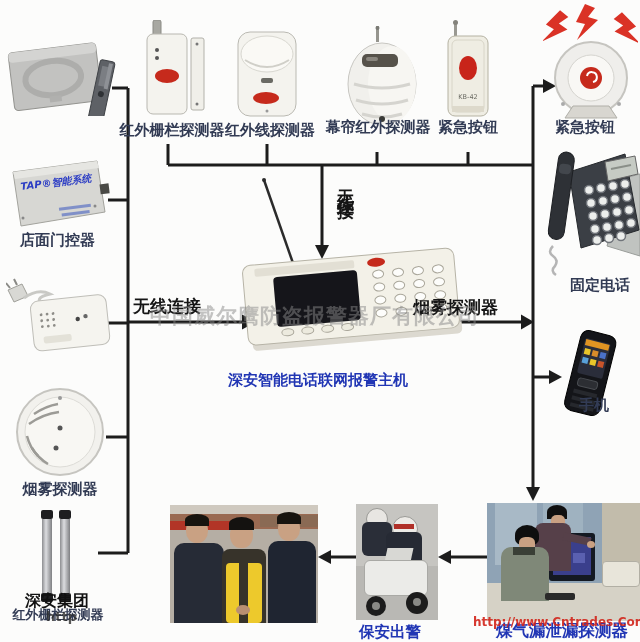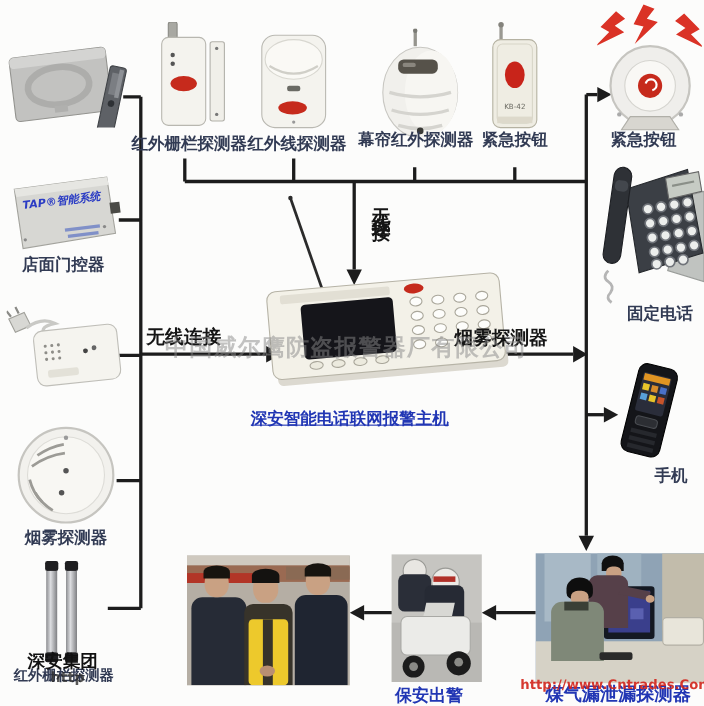--- a/index.html
+++ b/index.html
@@ -355,22 +355,22 @@
   <div class="lbl" style="left:117px;top:122px;width:110px;">红外栅栏探测器</div>
   <div class="lbl" style="left:318px;top:119px;width:120px;">幕帘红外探测器</div>
   <div class="lbl" style="left:215px;top:122px;width:110px;">红外线探测器</div>
   <div class="lbl" style="left:433px;top:119px;width:70px;">紧急按钮</div>
   <div class="lbl" style="left:545px;top:119px;width:80px;">紧急按钮</div>
   <div class="lbl" style="left:10px;top:232px;width:95px;">店面门控器</div>
   <div class="lbl" style="left:15px;top:481px;width:90px;">烟雾探测器</div>
   <div class="lbl" style="left:22px;top:592px;width:70px;font-size:16px;color:#111;z-index:6;">深安集团</div>
   <div class="lbl" style="left:3px;top:608px;width:110px;font-size:13px;">红外栅栏探测器</div>
   <div class="lbl" style="left:560px;top:277px;width:80px;">固定电话</div>
-  <div class="lbl" style="left:574px;top:424px;width:40px;margin-left:16px;">手机</div>
-  <div class="lbl cap" style="left:228px;top:372px;width:175px;font-size:15px;text-decoration:underline;">深安智能电话联网报警主机</div>
+  <div class="lbl" style="left:574px;top:397px;width:40px;">手机</div>
+  <div class="lbl cap" style="left:228px;top:372px;width:175px;font-size:15px;">深安智能电话联网报警主机</div>
   <div class="lbl cap" style="left:355px;top:624px;width:70px;font-size:15.5px;">保安出警</div>
   <div class="lbl cap" style="left:487px;top:622px;width:150px;font-size:16.5px;">煤气漏泄漏探测器</div>
 
   <div class="conn-lbl" style="left:133px;top:295px;">无线连接</div>
   <div class="conn-lbl" style="left:413px;top:296px;">烟雾探测器</div>
   <div class="conn-lbl vert" style="left:335px;top:176px;height:100px;">无线连接</div>
 
   <div class="wm" style="left:150px;top:302px;font-size:21px;letter-spacing:1px;color:rgba(135,135,135,0.5);">中国威尔鹰防盗报警器厂有限公司</div>
   <div class="wm" style="left:473px;top:615px;font-size:12px;color:rgba(210,35,25,0.9);z-index:8;">http://www.Cntrades.Com</div>
   <div class="wm" style="left:46px;top:609px;font-size:13px;color:rgba(45,45,45,0.8);z-index:8;">http</div>

